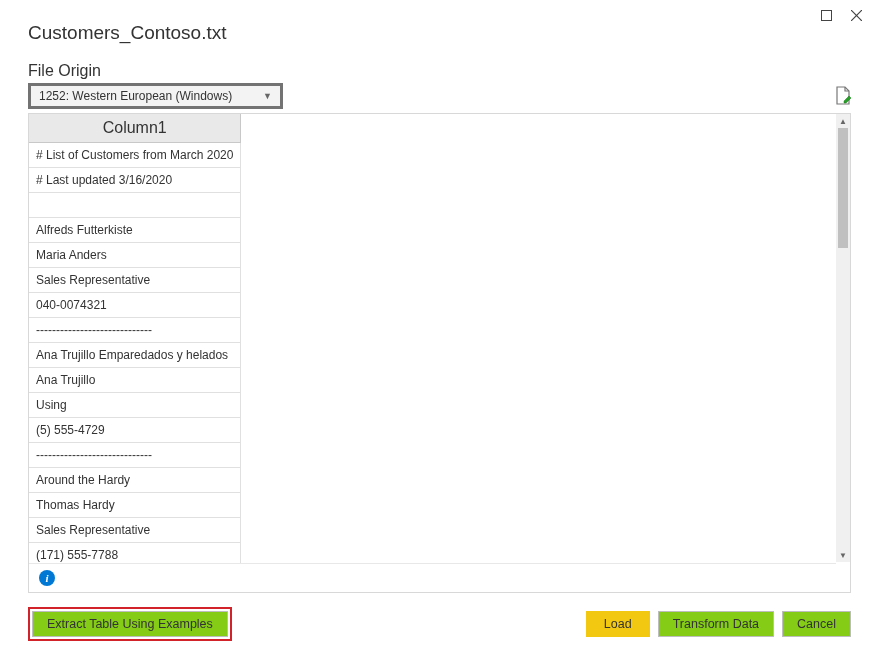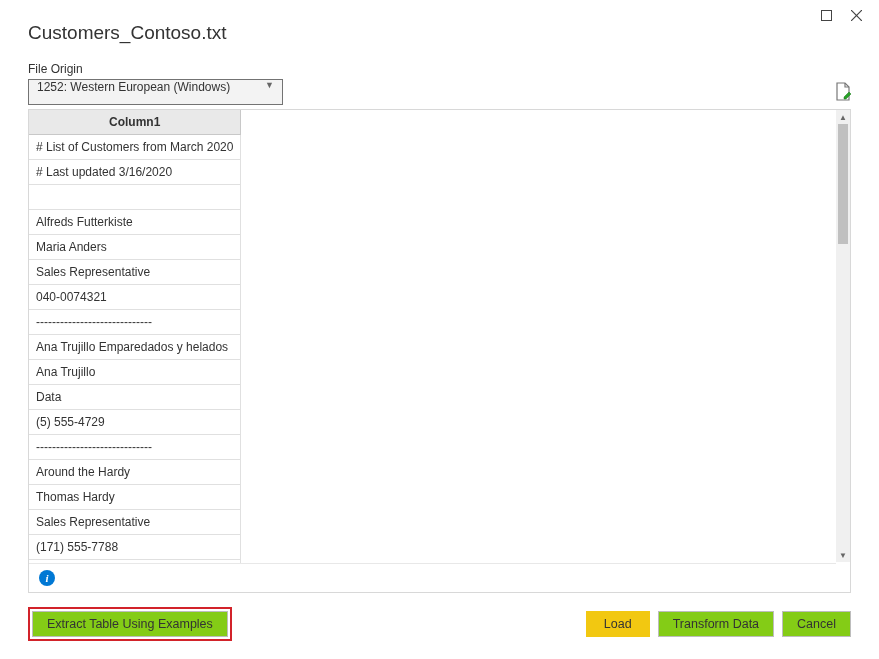--- a/index.html
+++ b/index.html
@@ -38,37 +38,37 @@
       flex-direction: column;
     }
     .title {
       font-size: 19px;
       font-weight: 300;
       color: #333;
       margin-bottom: 18px;
       margin-top: 6px;
     }
     .label {
-      font-size: 12px;
+      font-size: 16px;
       color: #333;
       margin-bottom: 3px;
     }
     .toprow {
       display: flex;
       align-items: flex-end;
       justify-content: space-between;
       margin-bottom: 4px;
     }
     .dropdown {
       display: flex;
-      align-items: flex-start;
+      align-items: center;
       justify-content: space-between;
       width: 255px;
       height: 26px;
-      border: 1px solid #737373;
+      border: 3px solid #737373;
       background: #f3f3f3;
       padding: 0 8px;
       font-size: 12px;
       color: #333;
       cursor: pointer;
     }
     .dropdown-caret {
       font-size: 9px;
       color: #666;
     }
@@ -91,22 +91,22 @@
       font-size: 12px;
       color: #333;
     }
     .data-table th {
       background: #e9e9e9;
       border: 1px solid #c8c8c8;
       border-top: none;
       border-left: none;
       padding: 5px 8px;
       text-align: center;
-      font-weight: 700;
-      font-size: 12px;
+      font-weight: 400;
+      font-size: 16px;
       min-width: 195px;
     }
     .data-table td {
       border: 1px solid #e0e0e0;
       border-left: none;
       padding: 4px 7px;
       height: 25px;
       white-space: nowrap;
     }
     .info-bar {
@@ -268,21 +268,21 @@
             <tr>
               <td>-----------------------------</td>
             </tr>
             <tr>
               <td>Ana Trujillo Emparedados y helados</td>
             </tr>
             <tr>
               <td>Ana Trujillo</td>
             </tr>
             <tr>
-              <td>Data</td>
+              <td>Using</td>
             </tr>
             <tr>
               <td>(5) 555-4729</td>
             </tr>
             <tr>
               <td>-----------------------------</td>
             </tr>
             <tr>
               <td>Around the Hardy</td>
             </tr>

